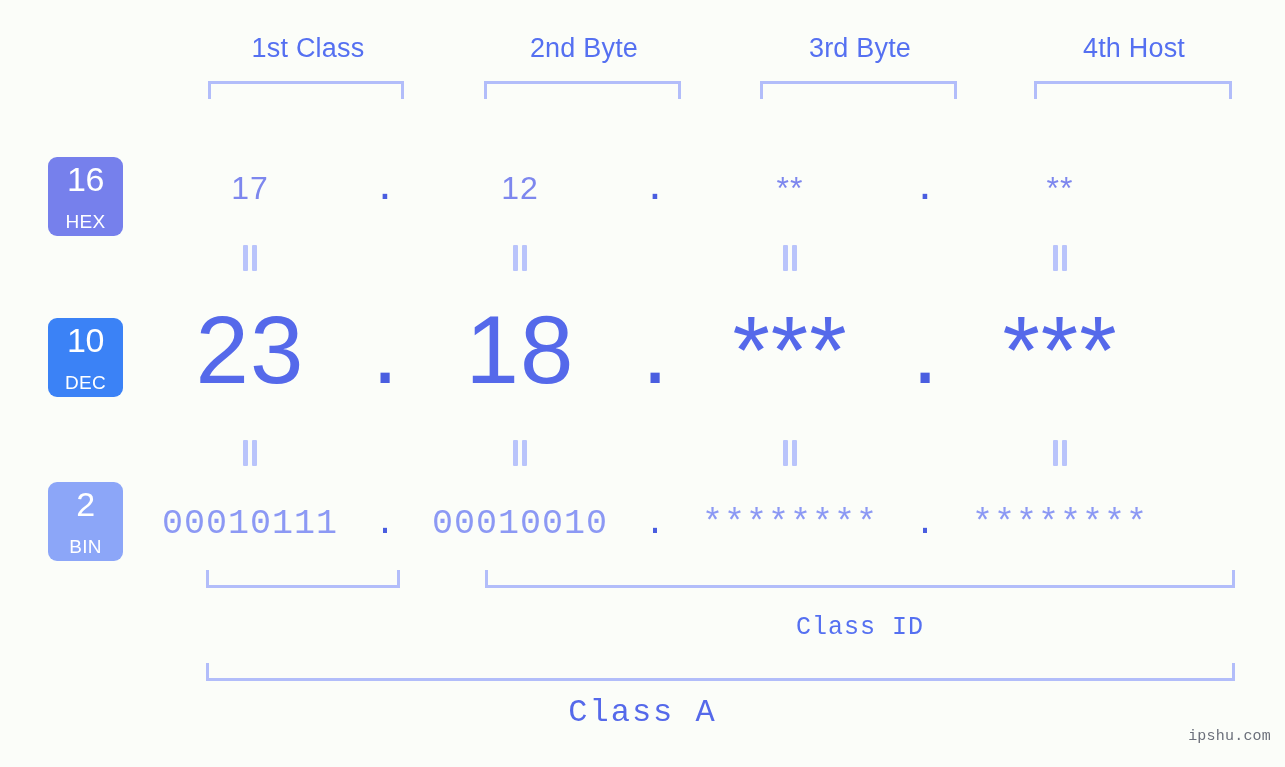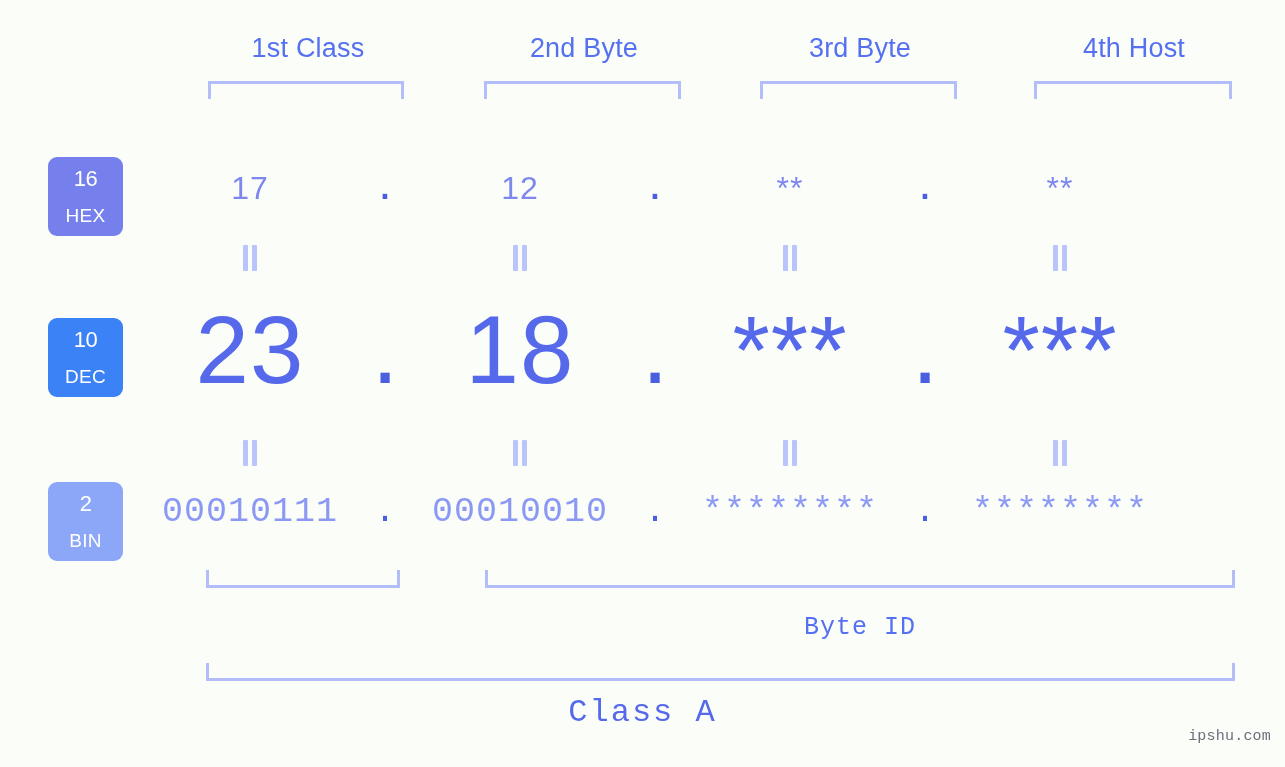--- a/index.html
+++ b/index.html
@@ -59,21 +59,21 @@
     height: 79px;
     border-radius: 9px;
     display: flex;
     flex-direction: column;
     align-items: center;
     justify-content: center;
     color: #ffffff;
     line-height: 1;
   }
   .badge .num {
-    font-size: 22px;
+    font-size: 34px;
     letter-spacing: -0.5px;
   }
   .badge .name {
     font-size: 19px;
     margin-top: 16px;
     letter-spacing: 0.3px;
   }
   .badge-hex { top: 157px; background: #7680ec; }
   .badge-dec { top: 318px; background: #3b82f6; }
   .badge-bin { top: 482px; background: #8ca6f8; }
@@ -111,21 +111,21 @@
   .row-dec { top: 295px; height: 110px; }
   .row-dec .cell {
     font-size: 96px;
     color: #5569ea;
     font-family: "Liberation Sans", sans-serif;
     letter-spacing: 1px;
   }
   .row-dec .dotcell { font-size: 96px; color: #4a5ee0; }
 
   
-  .row-bin { top: 492px; height: 60px; }
+  .row-bin { top: 504px; height: 60px; }
   .row-bin .cell {
     font-size: 35px;
     color: #8c99f4;
     font-family: "Liberation Mono", monospace;
     letter-spacing: 1px;
   }
   .row-bin .dotcell { font-size: 35px; color: #4a5ee0; font-family: "Liberation Mono", monospace; }
 
   
   .eqrow { position: absolute; left: 150px; width: 1110px; display: flex; }
@@ -279,20 +279,20 @@
     <div class="cell">00010010</div>
     <div class="dotcell">.</div>
     <div class="cell">********</div>
     <div class="dotcell">.</div>
     <div class="cell">********</div>
   </div>
 
   <div class="bracket-bottom" style="left:206px; top:570px; width:194px;"></div>
   <div class="bracket-bottom" style="left:485px; top:570px; width:750px;"></div>
 
-  <div class="id-label" style="left:485px; top:613px; width:750px;">Byte ID</div>
+  <div class="id-label" style="left:485px; top:613px; width:750px;">Class ID</div>
 
   <div class="bracket-bottom" style="left:206px; top:663px; width:1029px;"></div>
   <div class="class-label">Class A</div>
 
   <div class="watermark">ipshu.com</div>
 
 </div>
 
 </body></html>

